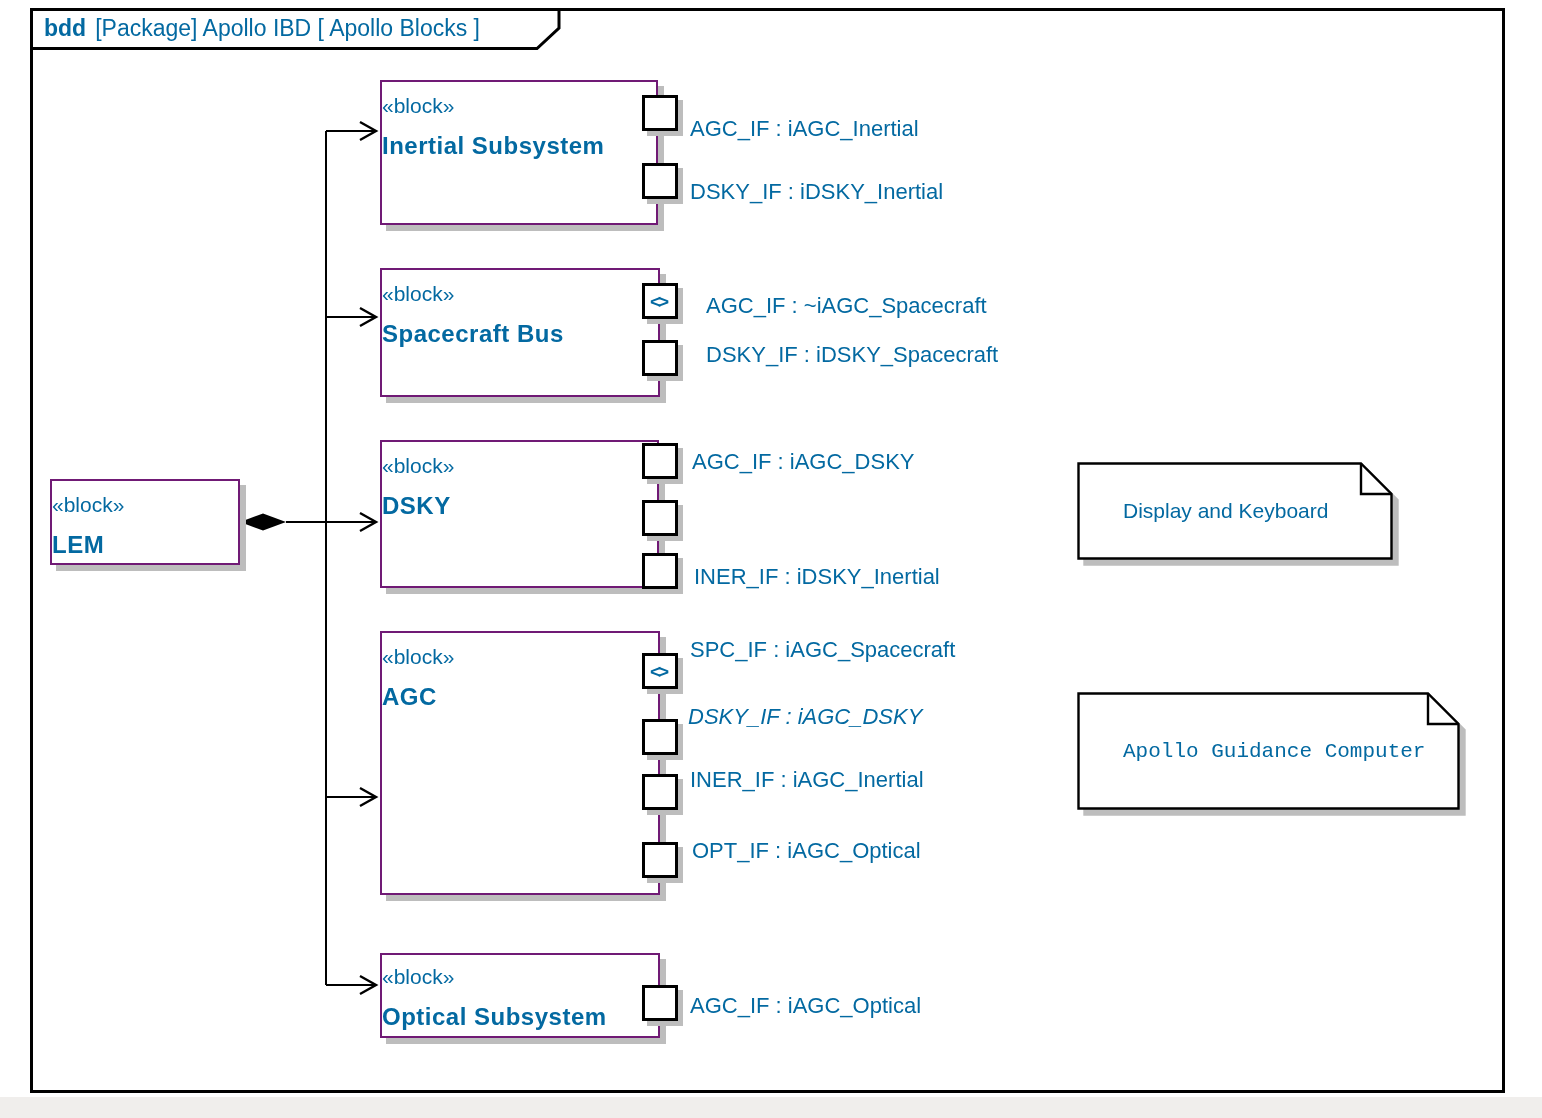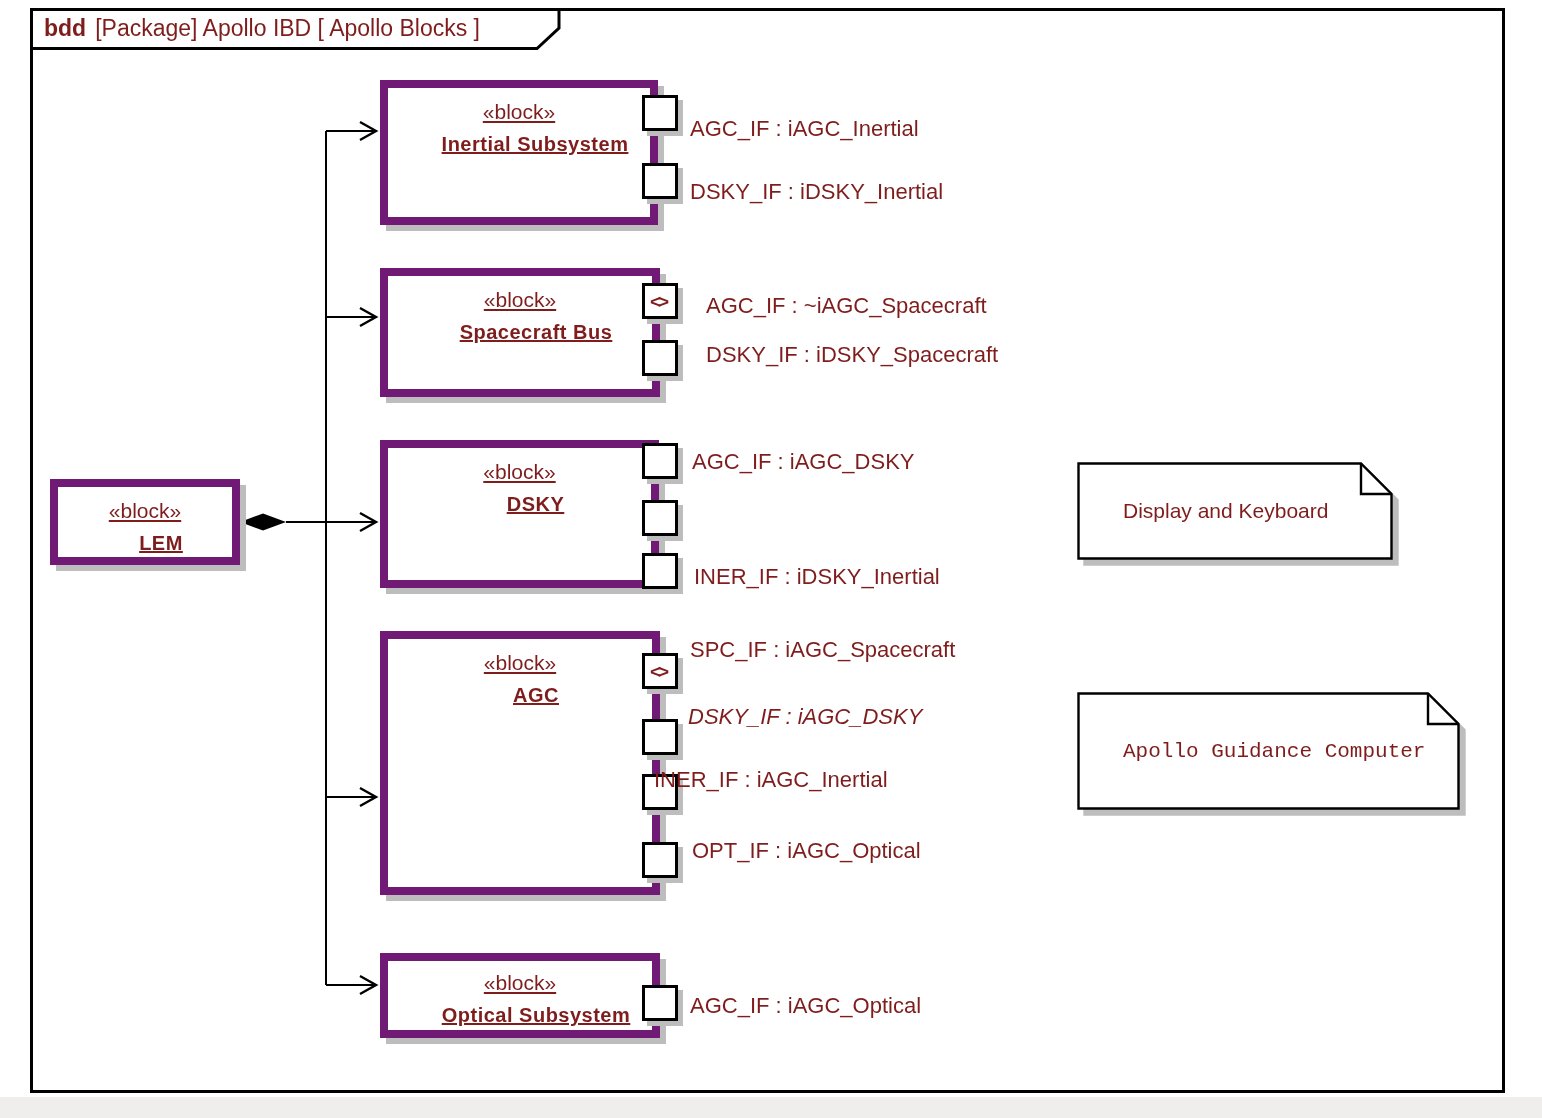--- a/index.html
+++ b/index.html
@@ -7,21 +7,21 @@
     padding: 0;
     background: #ffffff;
     font-family: "Liberation Sans", sans-serif;
   }
   .canvas {
     position: relative;
     width: 1542px;
     height: 1118px;
     background: #ffffff;
     overflow: hidden;
-    color: #7f1d1d;
+    color: #0369a1;
   }
 
   
   .frame {
     position: absolute;
     left: 30px; top: 8px;
     width: 1475px; height: 1085px;
     border: 3px solid #000;
     box-sizing: border-box;
     background: #ffffff;
@@ -52,29 +52,28 @@
   
   .connector-layer {
     position: absolute;
     left: 0; top: 0;
   }
 
   
   .block {
     position: absolute;
     background: #fff;
-    border: 8px solid #701a75;
+    border: 2px solid #701a75;
     box-sizing: border-box;
     box-shadow: 6px 6px 0 #bdbdbd;
-    text-align: center;
+    text-align: left;
     padding-top: 11px;
-    text-decoration: underline;
   }
   .stereo { font-size: 21px; line-height: 26px; }
-  .bname  { font-size: 20px; font-weight: bold; line-height: 30px; margin-top: 4px; letter-spacing: 0.5px; padding-left: 32px; }
+  .bname  { font-size: 24px; font-weight: bold; line-height: 30px; margin-top: 12px; letter-spacing: 0.5px; }
 
   
   .port {
     position: absolute;
     width: 36px; height: 36px;
     background: #fff;
     border: 3px solid #000;
     box-sizing: border-box;
     box-shadow: 5px 5px 0 #bdbdbd;
     display: flex; align-items: center; justify-content: center;
@@ -183,21 +182,21 @@
     <div class="bname">AGC</div>
   </div>
   <div class="port" style="left:642px; top:653px;">
     <span class="port-icon">&lt;&gt;</span>
   </div>
   <div class="port" style="left:642px; top:719px;"></div>
   <div class="port" style="left:642px; top:774px;"></div>
   <div class="port" style="left:642px; top:842px;"></div>
   <div class="plabel" style="left:690px; top:650px;">SPC_IF : iAGC_Spacecraft</div>
   <div class="plabel" style="left:688px; top:717px;font-style:italic;">DSKY_IF : iAGC_DSKY</div>
-  <div class="plabel" style="left:654px; top:780px;">INER_IF : iAGC_Inertial</div>
+  <div class="plabel" style="left:690px; top:780px;">INER_IF : iAGC_Inertial</div>
   <div class="plabel" style="left:692px; top:851px;">OPT_IF : iAGC_Optical</div>
 
   <div class="block" style="left:380px; top:953px; width:280px; height:85px; padding-top:9px;">
     <div class="stereo">«block»</div>
     <div class="bname">Optical Subsystem</div>
   </div>
   <div class="port" style="left:642px; top:985px;"></div>
   <div class="plabel" style="left:690px; top:1006px;">AGC_IF : iAGC_Optical</div>
 
   <div class="note" style="left:1077px; top:462px; width:316px; height:98px;">

